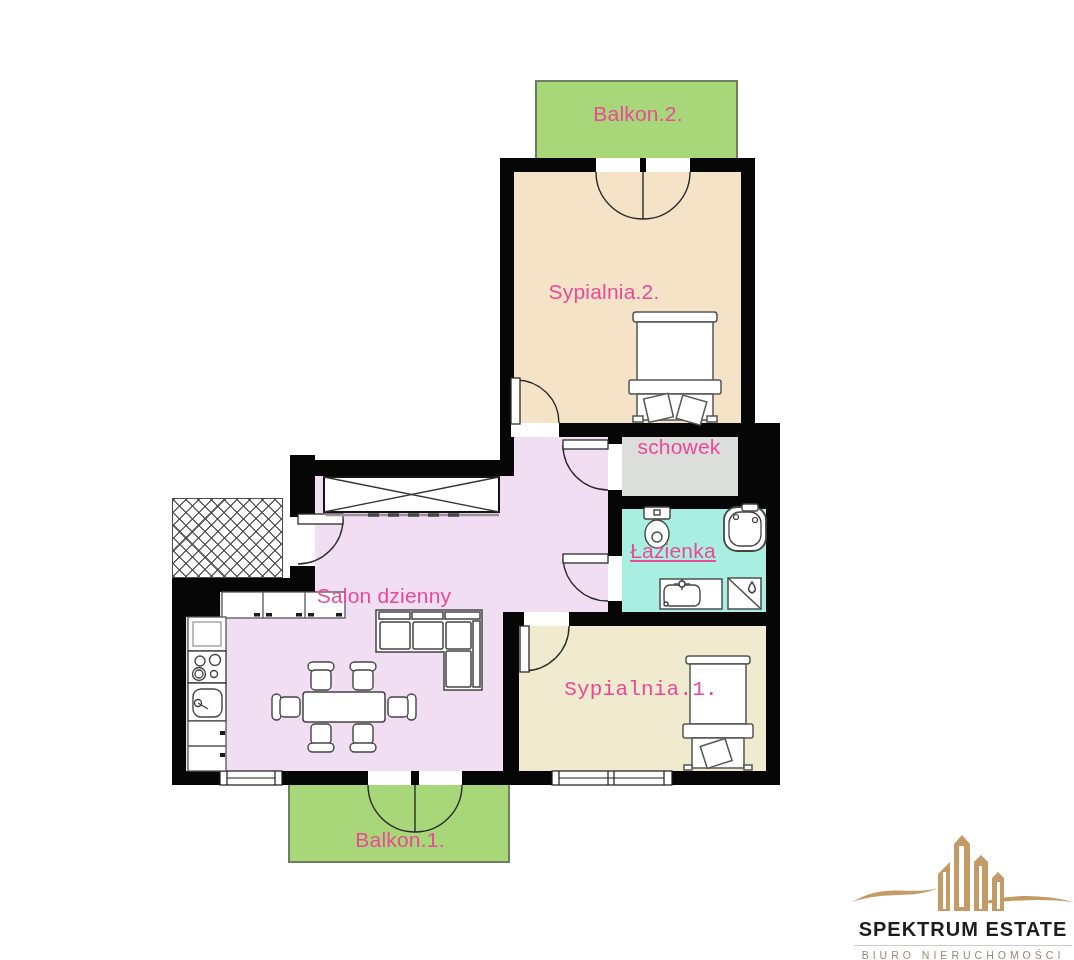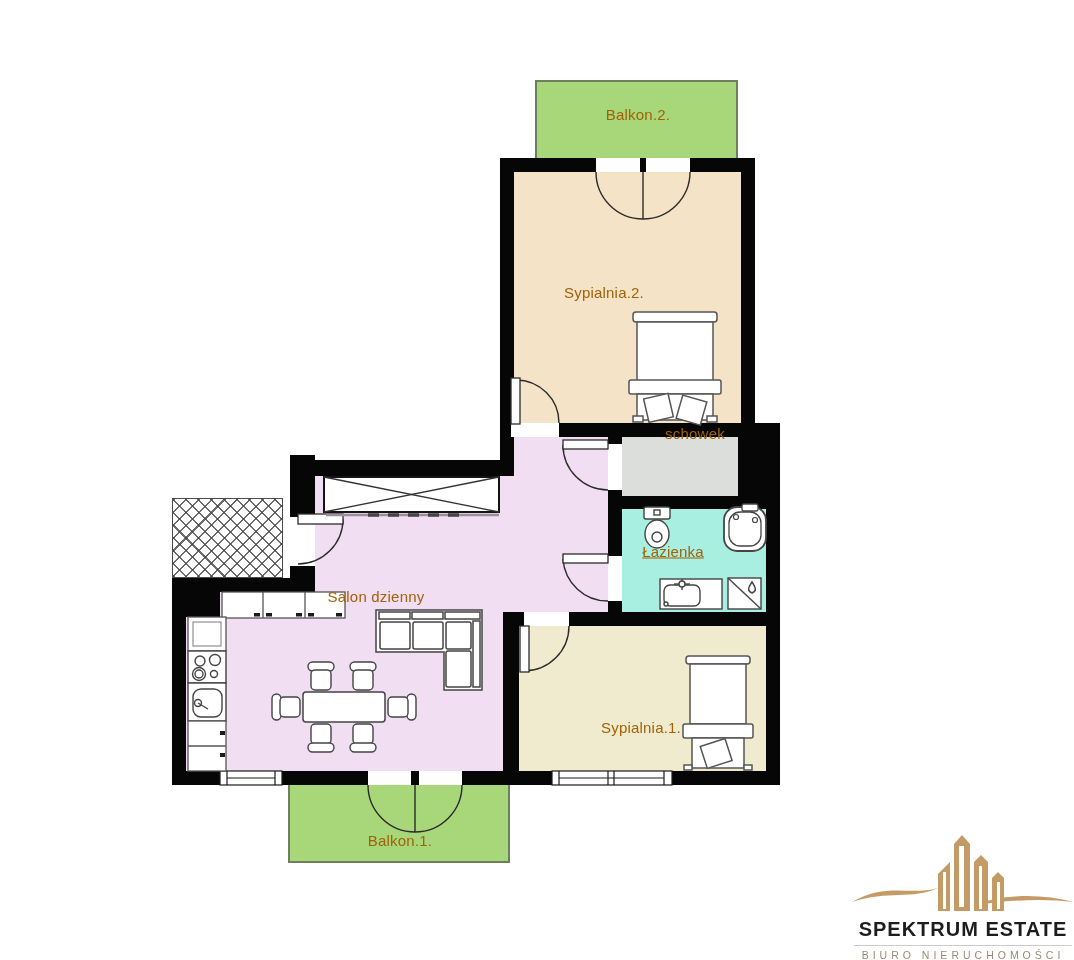--- a/index.html
+++ b/index.html
@@ -18,21 +18,21 @@
       repeating-linear-gradient(45deg, rgba(70,70,70,.8) 0 1.5px, transparent 1.5px 9px),
       repeating-linear-gradient(135deg, rgba(70,70,70,.8) 0 1.5px, transparent 1.5px 9px);
     border:1px solid #4a4a4a;box-sizing:border-box;}
   
   .wall{position:absolute;background:#060606;z-index:2;}
   .gap{position:absolute;background:#ffffff;z-index:3;}
   
   .overlay{position:absolute;left:0;top:0;z-index:4;pointer-events:none;}
   
   .room-label{position:absolute;z-index:5;transform:translate(-50%,-50%);
-    color:#a16207;font-size:15px;letter-spacing:.2px;white-space:nowrap;}
+    color:#ec4899;font-size:21px;letter-spacing:.2px;white-space:nowrap;}
   
   .logo{position:absolute;left:846px;top:816px;width:234px;z-index:5;text-align:center;}
   .logo-title{font-weight:700;font-size:20px;letter-spacing:1px;color:#1d1d1d;margin-top:-2px;}
   .logo-rule{height:1px;background:#cccccc;margin:4px 8px 3px 8px;}
   .logo-sub{font-size:10.5px;letter-spacing:4px;color:#9a8a74;}
 </style>
 </head>
 <body>
 
 <div class="canvas">
@@ -233,24 +233,24 @@
     </g>
     <g fill="#ffffff" stroke="#444" stroke-width="1.4">
       <rect x="728" y="578" width="33" height="31"></rect>
       <line x1="728" y1="578" x2="761" y2="609"></line>
       <path d="M752,582 C756,588 757,591 752,593 C747,591 748,588 752,582 Z"></path>
     </g>
   </svg>
 
   <div class="room-label" style="left:638px;top:114px;">Balkon.2.</div>
   <div class="room-label" style="left:604px;top:292px;">Sypialnia.2.</div>
-  <div class="room-label" style="left:679px;top:433px;margin-left:16px;">schowek</div>
+  <div class="room-label" style="left:679px;top:447px;">schowek</div>
   <div class="room-label" style="left:673px;top:551px;text-decoration:underline;">Łazienka</div>
-  <div class="room-label" style="left:376px;top:596px;">Salon dzienny</div>
-  <div class="room-label" style="left:641px;top:727px;">Sypialnia.1.</div>
+  <div class="room-label" style="left:384px;top:596px;">Salon dzienny</div>
+  <div class="room-label" style="left:641px;top:689px;font-family:Liberation Mono, monospace;">Sypialnia.1.</div>
   <div class="room-label" style="left:400px;top:840px;">Balkon.1.</div>
 
   <div class="logo">
     <svg width="234" height="100" viewBox="0 0 234 100">
       <g fill="#c49b67">
         <path d="M6,86 C40,66 64,80 92,72 C66,84 42,74 6,86 Z"></path>
         <path d="M126,90 C158,77 196,78 228,86 C196,82 160,84 126,90 Z"></path>
         <polygon points="92,95 92,58 104,46 104,95"></polygon>
         <polygon points="108,95 108,28 116,19 124,28 124,95"></polygon>
         <polygon points="128,95 128,46 135,39 142,46 142,95"></polygon>

